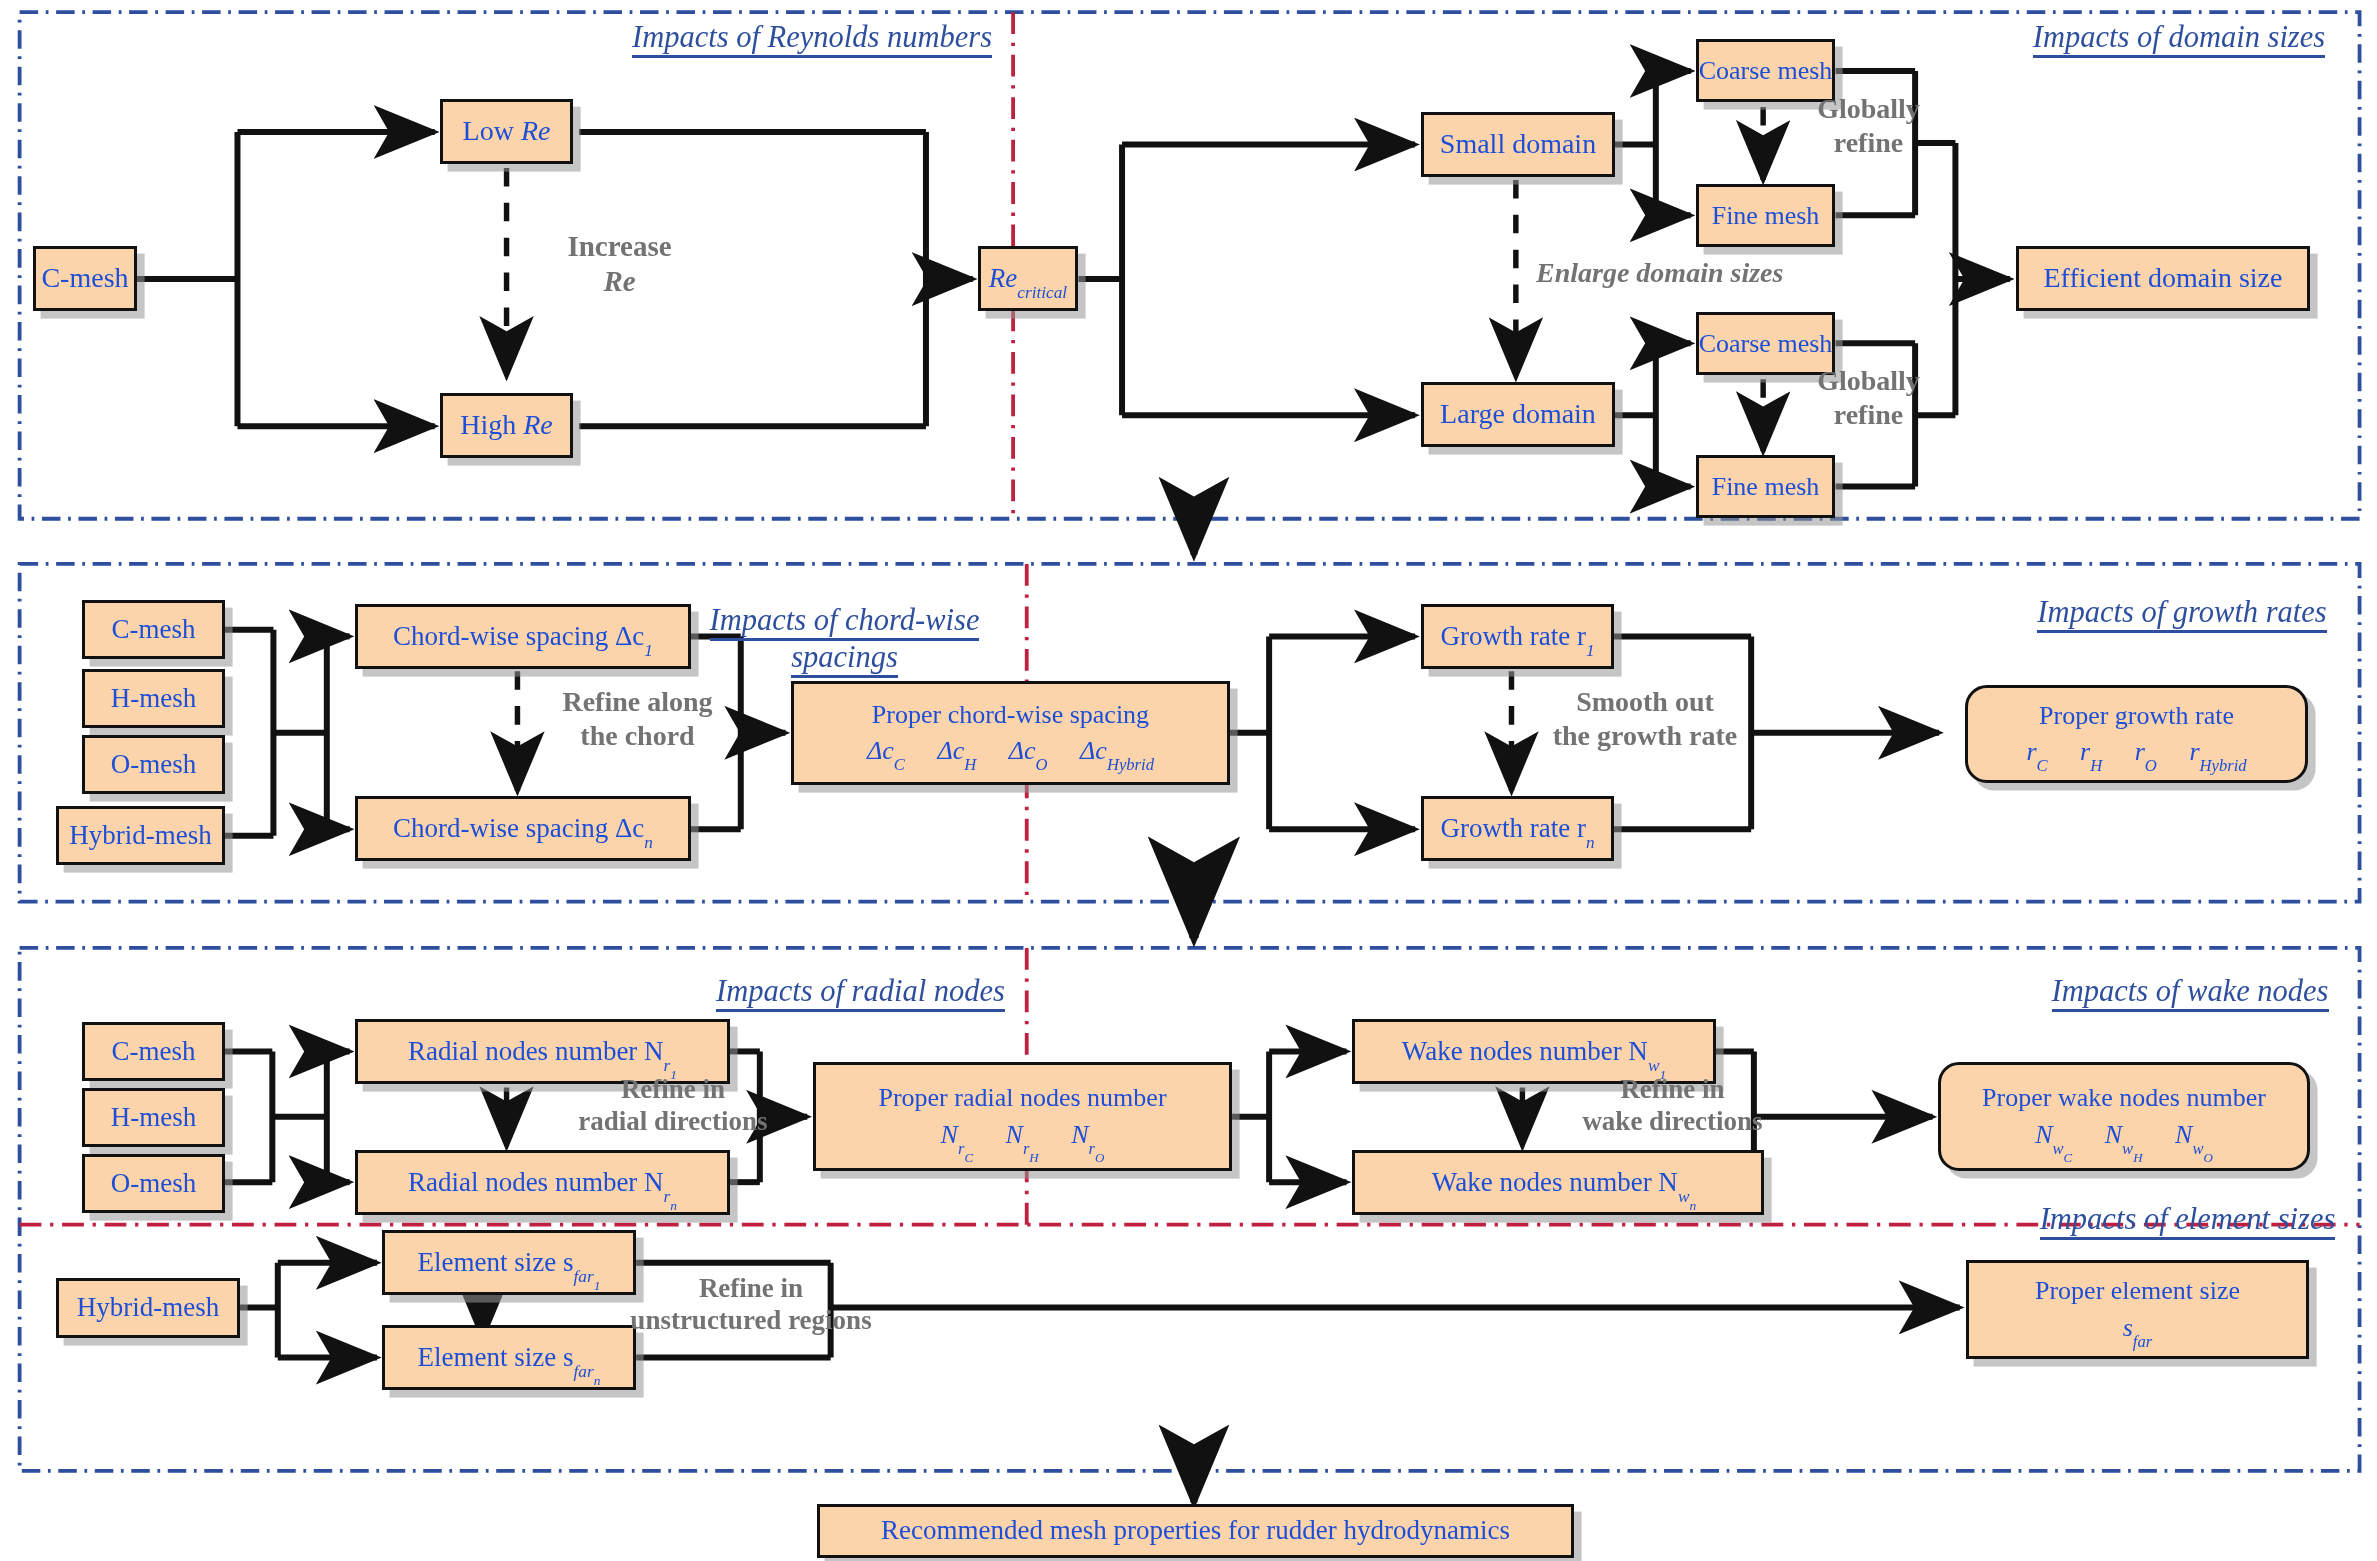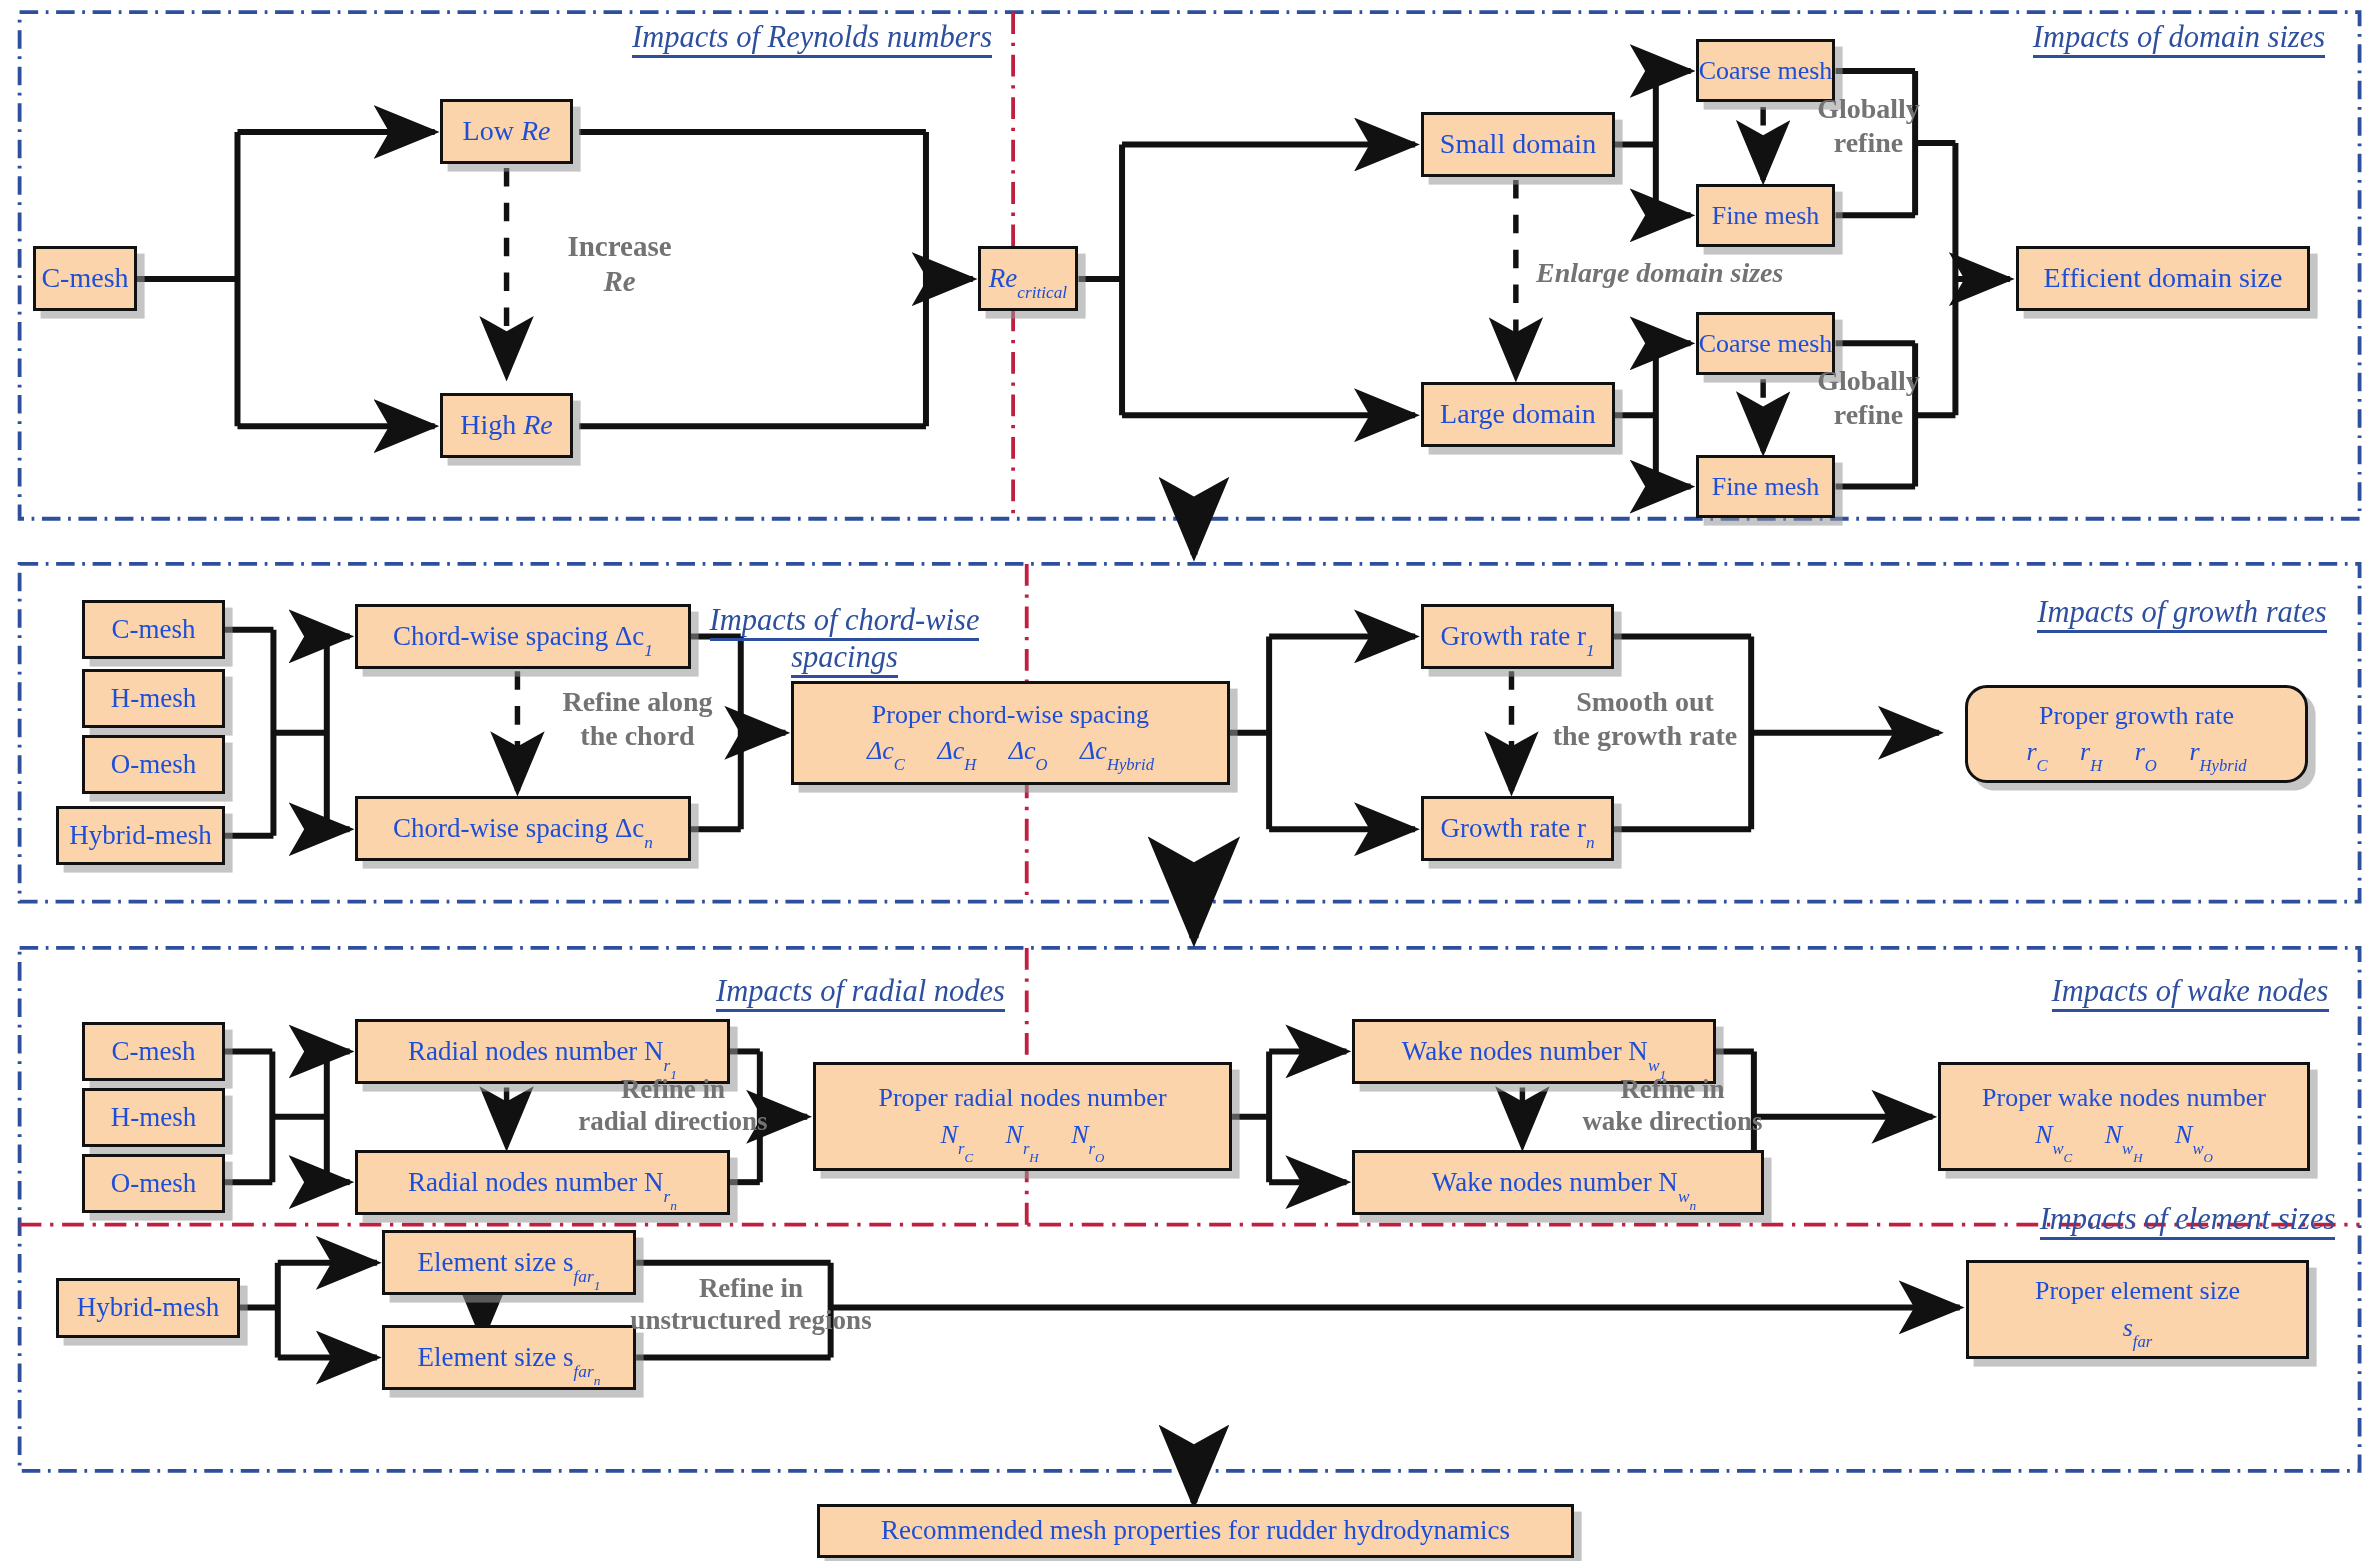--- a/index.html
+++ b/index.html
@@ -392,21 +392,21 @@
 
   <div class="node" style="left:1352px;top:1150px;width:412px;height:65px;font-size:27px;padding-left:12px;">
     <span class="txt"><span>Wake nodes number N</span><sub><span>w</span><sub>n</sub></sub></span>
     </div>
 
   <div class="redlbl" style="left:1569px;top:1073px;width:207px;font-size:27px;">
     <span>Refine in</span><br>
     <span>wake directions</span>
   </div>
 
-  <div class="node two" style="left:1938px;top:1062px;width:372px;height:109px;font-size:26px;flex-direction:column;">
+  <div class="node two" style="left:1938px;top:1062px;width:372px;height:109px;font-size:26px;flex-direction:column;border-radius:21px;">
     <span class="txt" style="margin-bottom:7.6px;">Proper wake nodes number</span>
     <span class="txt">
       <span class="it">N</span><sub>w<sub>C</sub></sub>&nbsp;&nbsp;&nbsp;&nbsp;
       <span class="it">N</span><sub>w<sub>H</sub></sub>&nbsp;&nbsp;&nbsp;&nbsp;
       <span class="it">N</span><sub>w<sub>O</sub></sub>
     </span>
   </div>
 
   <div class="node" style="left:56px;top:1278px;width:184px;height:60px;font-size:27px;">
     <span class="txt">Hybrid-mesh</span>

